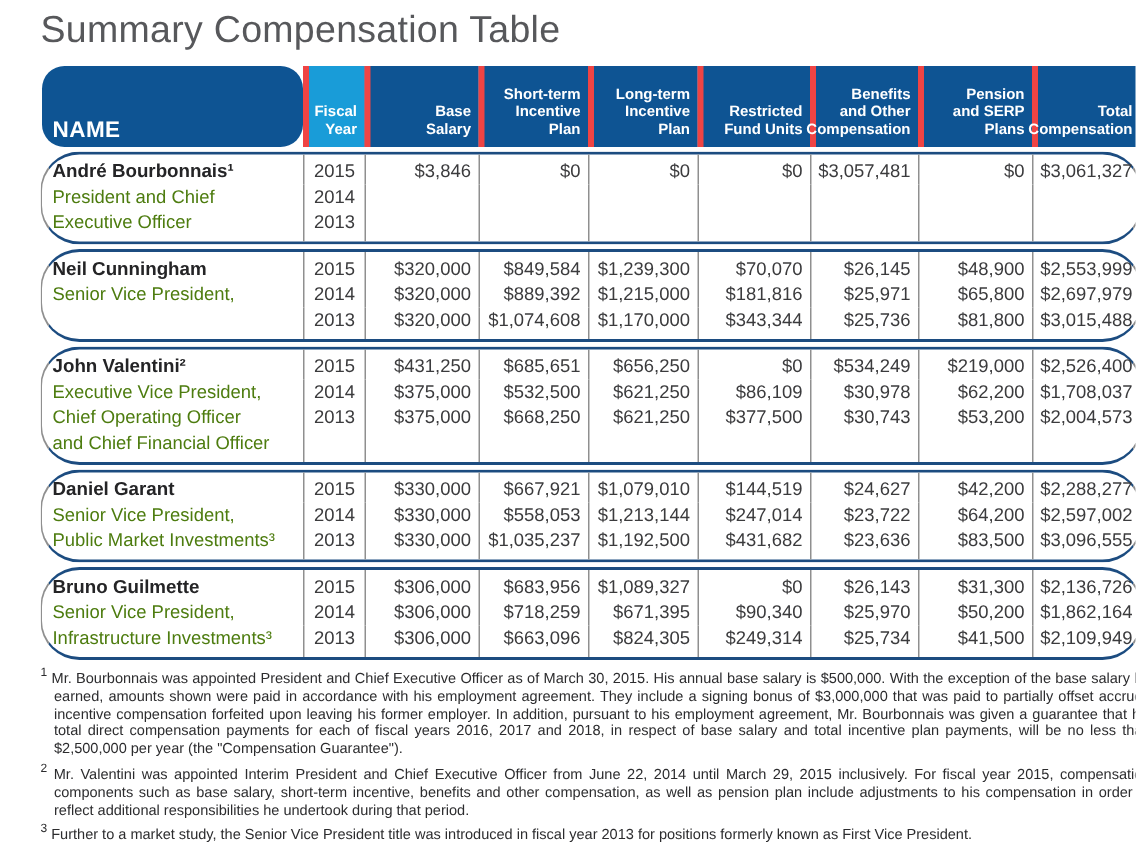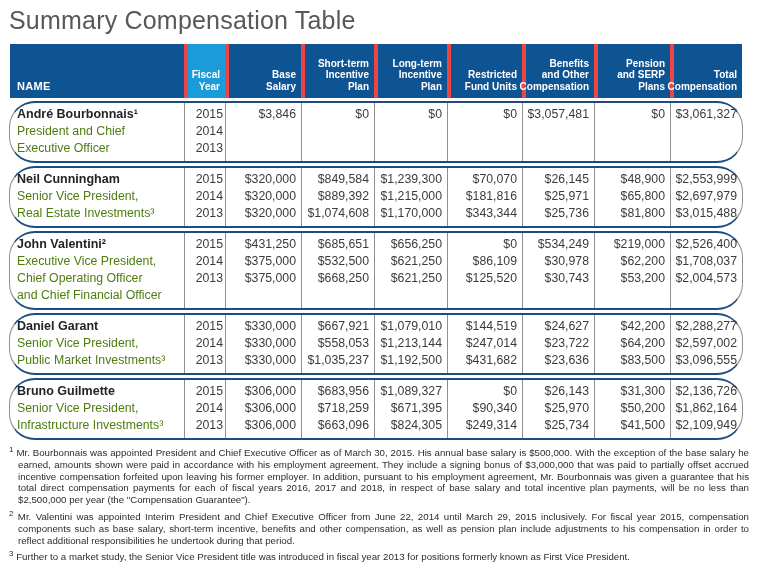--- a/index.html
+++ b/index.html
@@ -1,20 +1,20 @@
 <!DOCTYPE html>
 <html style="--title-text: #57585b; --header-blue: #0e5493; --fiscal-blue: #199cd8; --group-border: #1c4c80; --grid-line: #8f8f8f;"><head>
 <meta charset="utf-8">
 <style>
   html, body { margin:0; padding:0; }
   body {
     width:757px; height:578px; overflow:hidden; background:#ffffff;
     font-family:"Liberation Sans", sans-serif;
   }
-  .page { padding:5px 8px 0 9px; }
+  .page { padding:5px 8px 0 27px; }
 
   .title {
     font-size:25px; font-weight:400; letter-spacing:0.2px;
     color:var(--title-text,#57585b); margin:1px 0 9px 0;
   }
 
   
   .header {
     display:grid;
     grid-template-columns:174px 41px 76px 73px 73px 75px 72px 76px 72px;
@@ -24,21 +24,21 @@
   }
   .hcell {
     background:var(--header-blue,#0e5493); color:#ffffff; font-weight:bold;
     font-size:10px; line-height:11.5px; height:54px; box-sizing:border-box;
     display:flex; align-items:flex-end; justify-content:flex-end;
     text-align:right; padding:4px 5px 6px 2px; white-space:pre-line;
   }
   .hcell + .hcell { border-left:4px solid #ef4444; }
   .hcell.first {
     justify-content:flex-start; text-align:left;
-    font-size:11px; letter-spacing:0.3px; padding-left:7px;
+    font-size:15px; letter-spacing:0.3px; padding-left:7px;border-radius:15px;
   }
   .hcell.fiscal { background:var(--fiscal-blue,#199cd8); }
 
   
   .group {
     display:flex; width:734px; box-sizing:border-box;
     border-left:1px solid var(--grid-line,#8f8f8f);
     border-right:1px solid var(--grid-line,#8f8f8f);
     border-top:2px solid var(--group-border,#1c4c80);
     border-bottom:2px solid var(--group-border,#1c4c80);
@@ -49,21 +49,21 @@
   .emp-title { font-size:12.3px; line-height:17px; color:#4d7c0f; }
   .ygrid {
     flex:1; display:grid;
     grid-template-columns:41px 76px 73px 73px 75px 72px 76px 72px;
     grid-template-rows:20px 17px minmax(21px,1fr);
   }
   .cell {
     box-sizing:border-box; font-size:12.3px; line-height:17px; color:#3b3b3d;
     border-left:1px solid var(--grid-line,#8f8f8f);
   }
-  .year-cell  { text-align:right; padding:0 2px; }
+  .year-cell  { text-align:center; padding:0 2px; }
   .value-cell { text-align:right; padding:0 5px 0 1px; }
   .r0 { padding-top:3px; }
 
   
   .footnotes { margin-top:7px; width:740px; }
   .footnote {
     font-size:9.7px; line-height:11.8px; color:#2c2c2e;
     text-align:justify; margin:0 0 5px 0; padding-left:9px; text-indent:-9px;
   }
   .footnote sup { font-size:8px; line-height:0; }
@@ -131,21 +131,20 @@
           <div class="cell value-cell"></div>
           <div class="cell value-cell"></div>
           <div class="cell value-cell"></div>
           <div class="cell value-cell"></div>
         </div>
       </div>
       <div class="group">
         <div class="name-cell">
           <div class="emp-name">Neil Cunningham</div>
           <div class="emp-title">Senior Vice President,</div>
-          <div class="emp-title">Real Estate Investments³</div>
         </div>
         <div class="ygrid">
           <div class="cell year-cell r0">2015</div>
           <div class="cell value-cell r0">$320,000</div>
           <div class="cell value-cell r0">$849,584</div>
           <div class="cell value-cell r0">$1,239,300</div>
           <div class="cell value-cell r0">$70,070</div>
           <div class="cell value-cell r0">$26,145</div>
           <div class="cell value-cell r0">$48,900</div>
           <div class="cell value-cell r0">$2,553,999</div>
@@ -188,21 +187,21 @@
           <div class="cell value-cell">$532,500</div>
           <div class="cell value-cell">$621,250</div>
           <div class="cell value-cell">$86,109</div>
           <div class="cell value-cell">$30,978</div>
           <div class="cell value-cell">$62,200</div>
           <div class="cell value-cell">$1,708,037</div>
           <div class="cell year-cell">2013</div>
           <div class="cell value-cell">$375,000</div>
           <div class="cell value-cell">$668,250</div>
           <div class="cell value-cell">$621,250</div>
-          <div class="cell value-cell">$125,520</div>
+          <div class="cell value-cell">$377,500</div>
           <div class="cell value-cell">$30,743</div>
           <div class="cell value-cell">$53,200</div>
           <div class="cell value-cell">$2,004,573</div>
         </div>
       </div>
       <div class="group">
         <div class="name-cell">
           <div class="emp-name">Daniel Garant</div>
           <div class="emp-title">Senior Vice President,</div>
           <div class="emp-title">Public Market Investments³</div>

